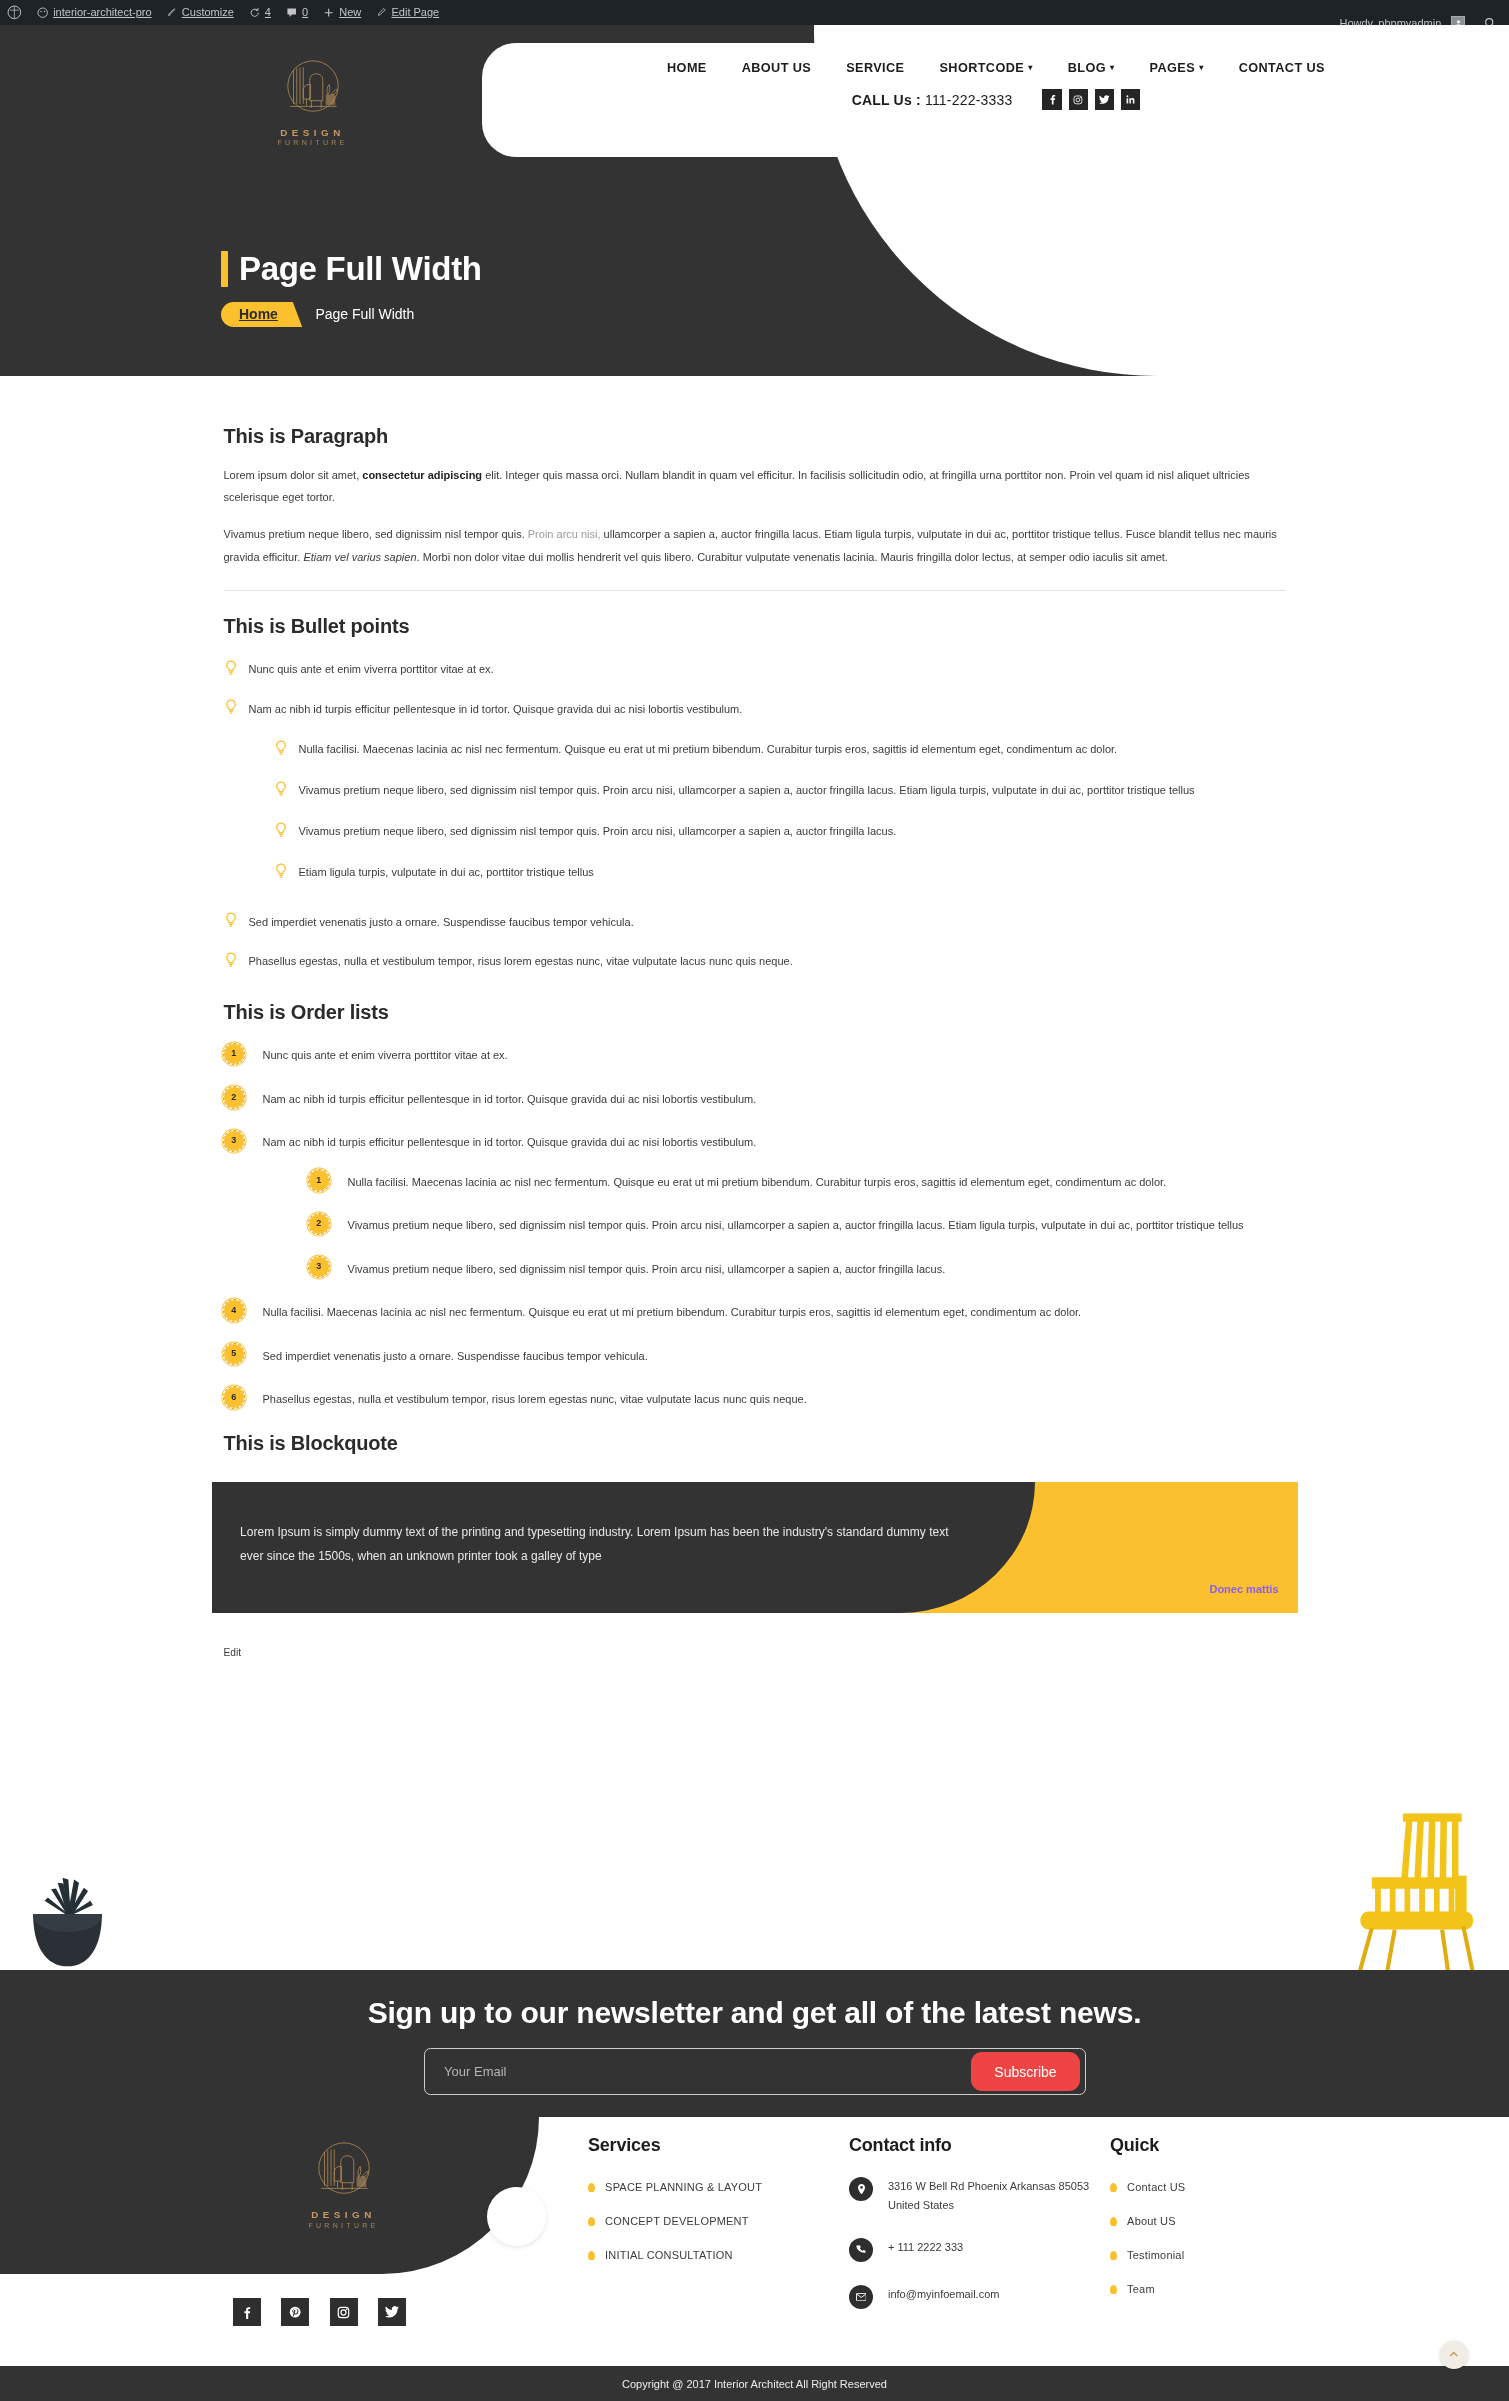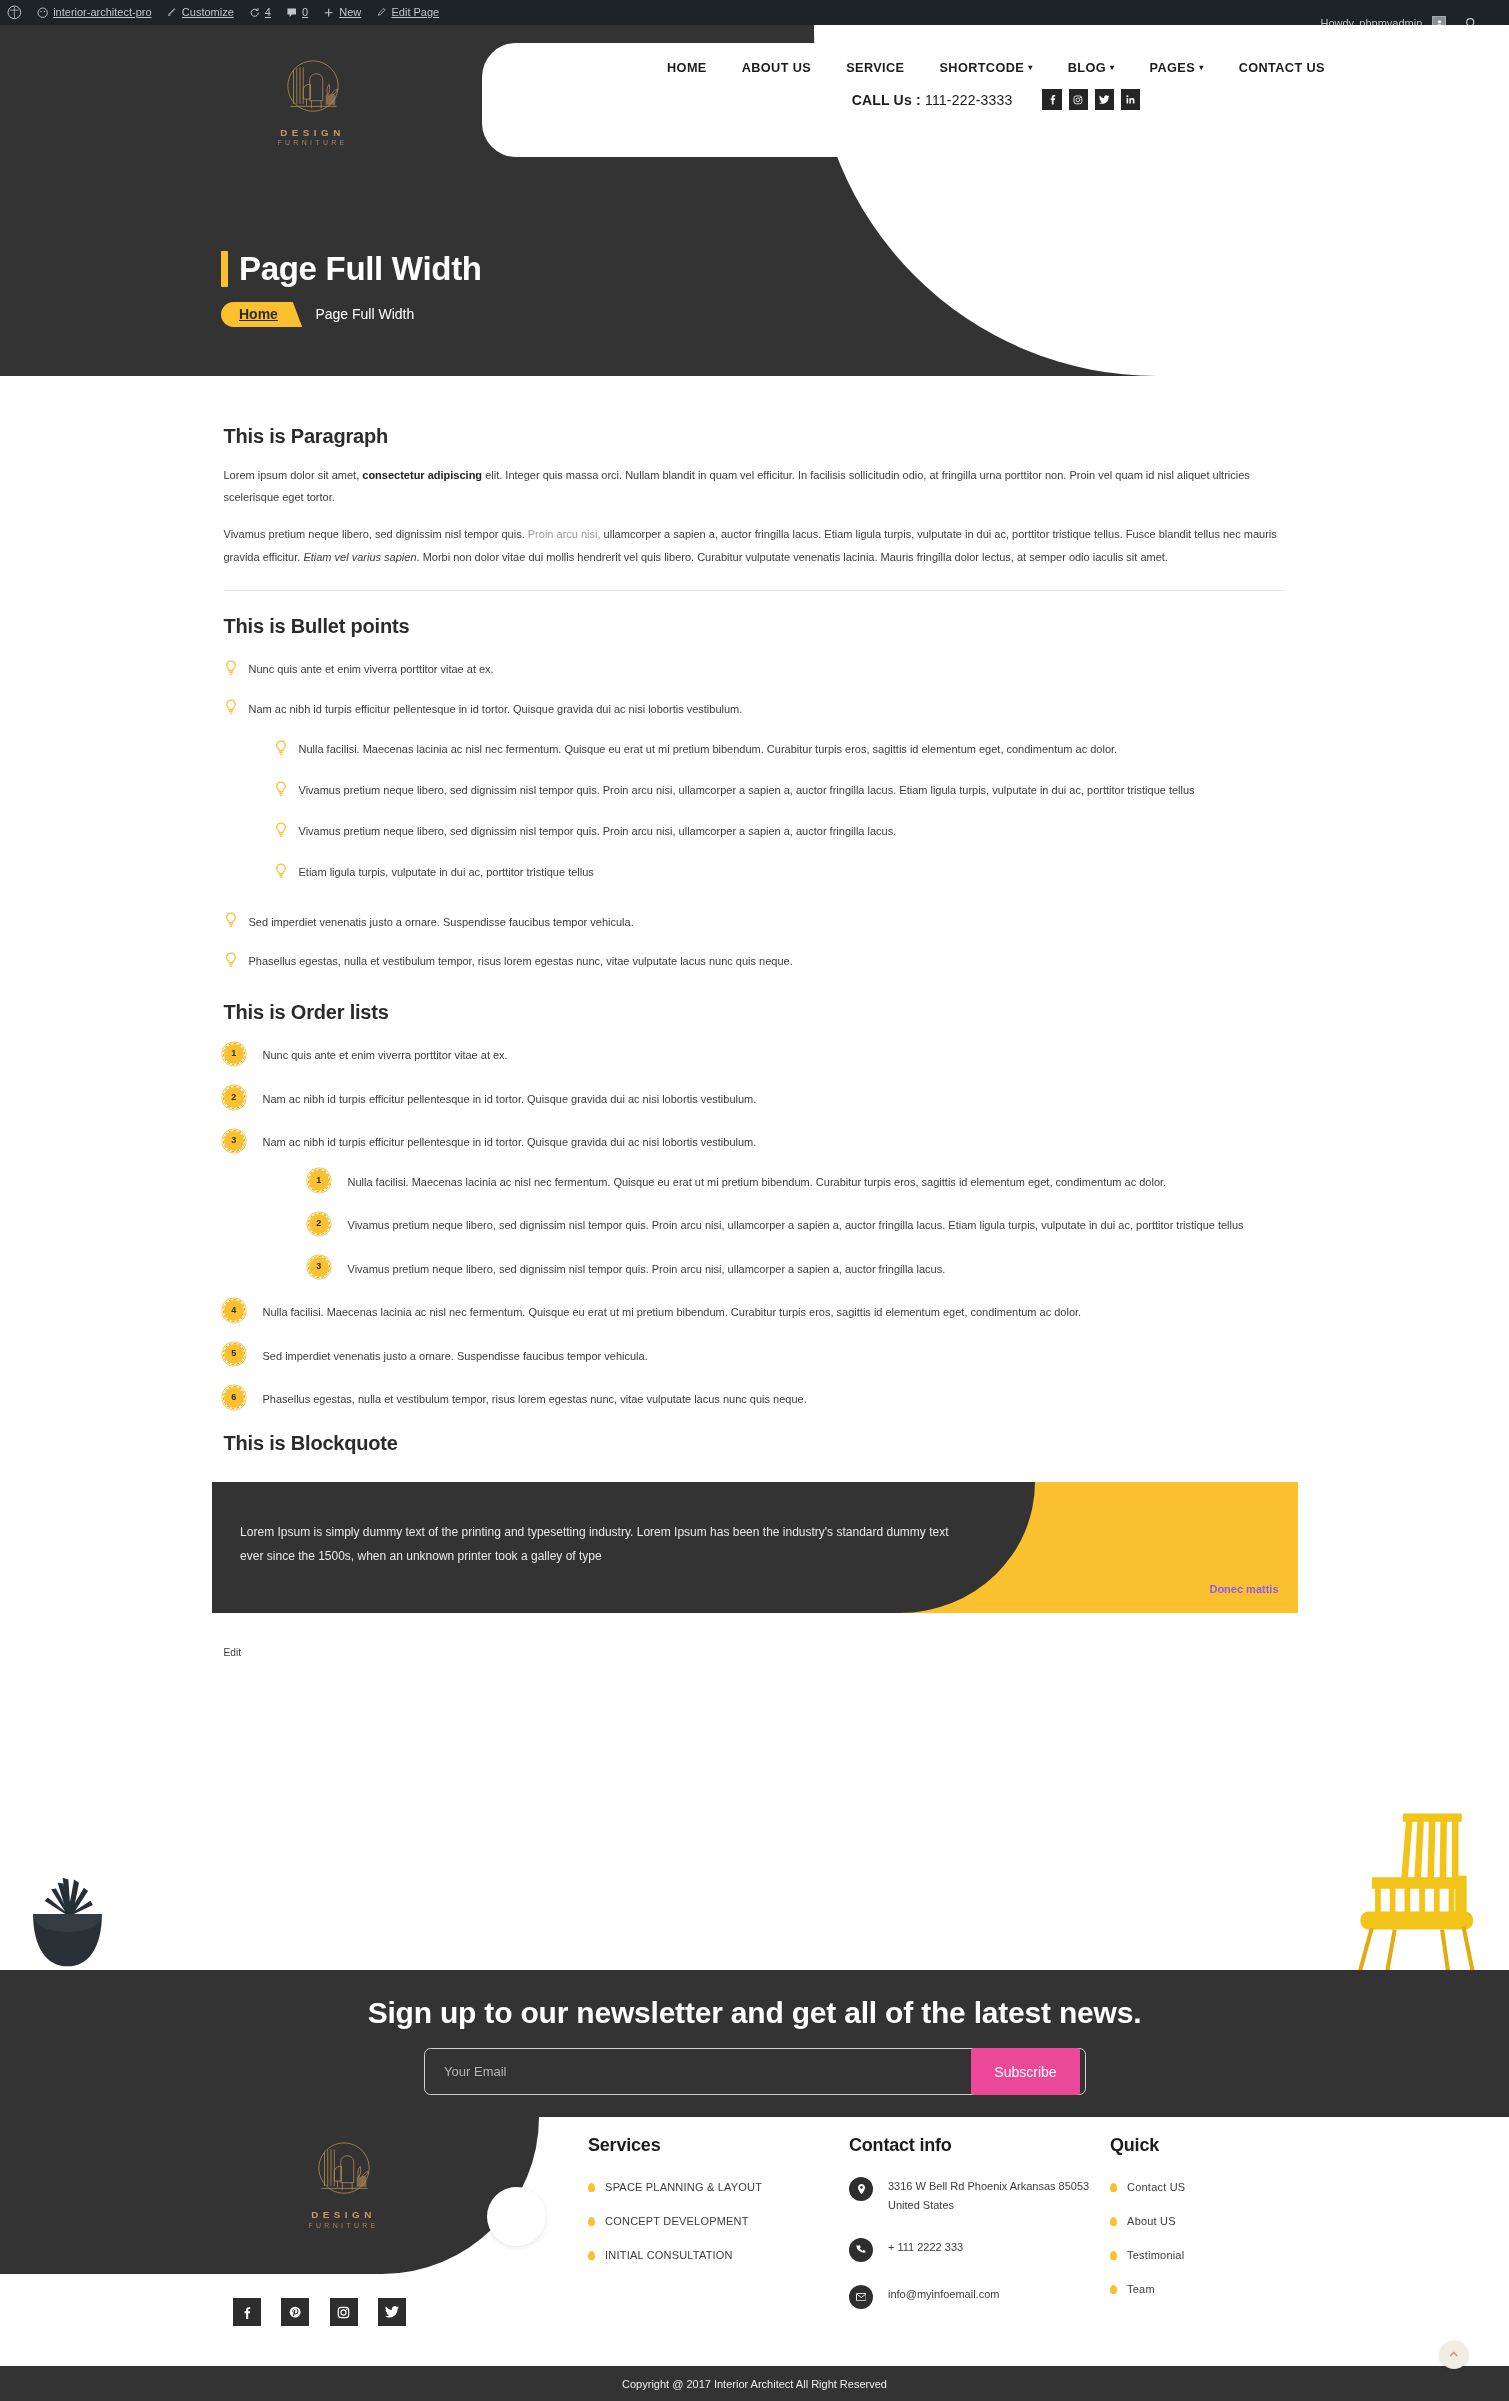--- a/index.html
+++ b/index.html
@@ -18,21 +18,21 @@
     background:#1d2327; color:#c3c4c7;
     display:flex; align-items:center; font-size:11.4px;
   }
   .ab-left { display:flex; align-items:center; height:21px; }
   .ab-item {
     display:flex; align-items:center; gap:4.9px;
     height:24.5px; padding:0 7.4px; color:#c3c4c7; font-size:11px;
     white-space:nowrap; line-height:24.5px;
   }
   .ab-item svg { display:block; }
-  .ab-right { margin-left:auto; display:flex; align-items:center; height:24.5px; padding-right:22px;margin-top:22px; }
+  .ab-right { margin-left:auto; display:flex; align-items:center; height:24.5px; padding-right:3px;margin-top:22px; }
   .ab-howdy { font-size:11px; color:#c3c4c7; padding:0 4.9px; }
   .ab-avatar { width:14px; height:14px; background:#8c8f94; border:0.8px solid #a7aaad; display:flex; align-items:center; justify-content:center; }
   .ab-search { padding:0 9.8px 0 11.4px; display:flex; align-items:center; }
 
   
   .header-wrap { position:absolute; top:24.5px; left:0; width:1509px; height:351px; }
   .hero-dark {
     position:absolute; top:0; left:0; width:1509px; height:351px;
     background:#333333;
   }
@@ -148,22 +148,22 @@
     border:0.8px solid #cfcfcf; border-radius:6.5px;
     display:flex; align-items:center; padding:0 4.9px 0 0;
   }
   .news-form input {
     flex:1; height:44px; background:transparent; border:0; outline:0;
     color:#ffffff; font-size:13px; padding-left:19.6px;
     font-family:"Liberation Sans", sans-serif;
   }
   .news-form input::placeholder { color:#b5b5b5; }
   .subscribe {
-    background:#ec4899; color:#ffffff; border:0; border-radius:3px;
-    height:47px; padding:0 23px; font-size:14px; cursor:pointer;
+    background:#ef4444; color:#ffffff; border:0; border-radius:11px;
+    height:39px; padding:0 23px; font-size:14px; cursor:pointer;
     font-family:"Liberation Sans", sans-serif;
   }
 
   
   .footer { position:absolute; left:0; top:2117px; width:1509px; height:237px; background:#ffffff; }
   .foot-dark {
     position:absolute; left:0; top:0; width:539px; height:157px;
     background:#333333; border-bottom-right-radius:157px;
   }
   .foot-circle {

